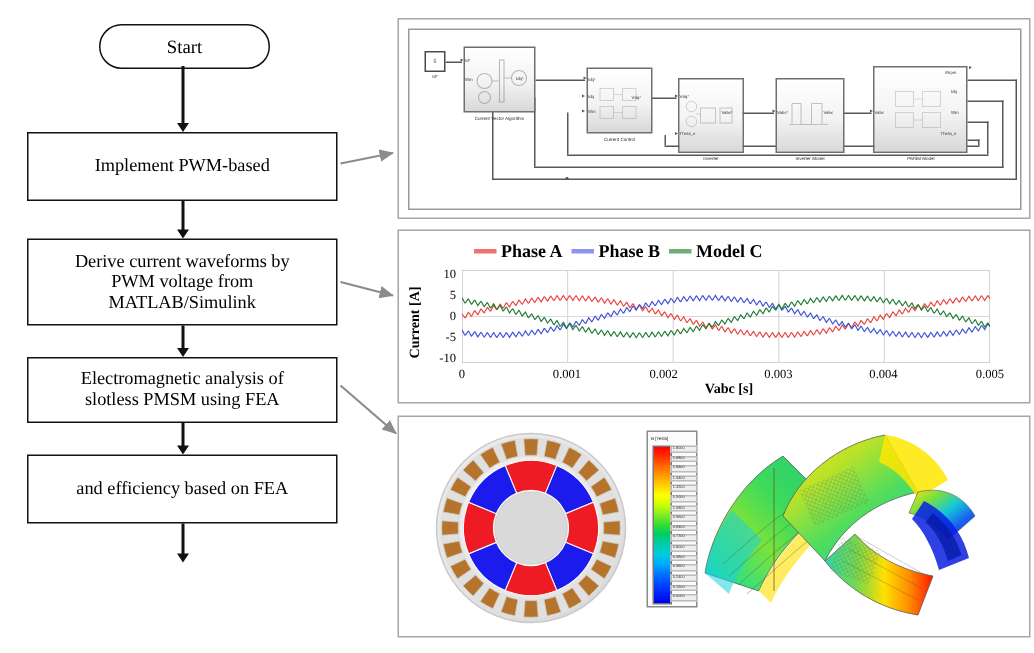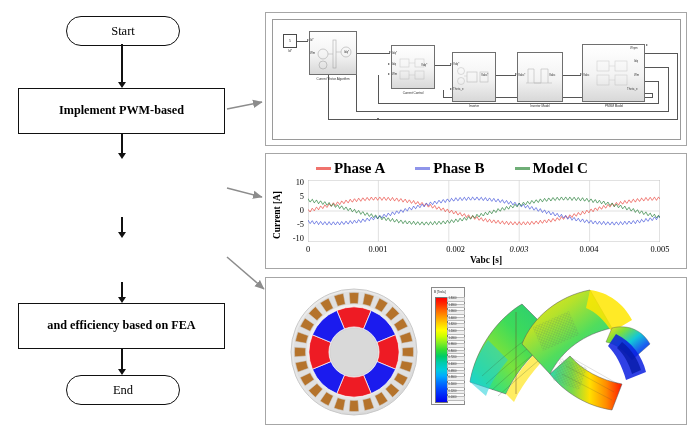--- a/index.html
+++ b/index.html
@@ -13,21 +13,21 @@
 
   
   #flowchart{position:absolute;left:0;top:0;width:258px;height:435px;}
 
   .terminator{
     position:absolute;border:1.6px solid #111;border-radius:22px;
     background:#fff;font-size:12.5px;
   }
   .procbox{
     position:absolute;border:1.7px solid #111;background:#fff;
-    font-size:12.2px;padding:0 4px;box-sizing:border-box;font-weight:bold;
+    font-size:12.2px;padding:0 4px;box-sizing:border-box;
   }
   .vline{position:absolute;width:1.9px;background:#111;}
   .vhead{
     position:absolute;width:0;height:0;
     border-left:4.4px solid transparent;border-right:4.4px solid transparent;
     border-top:6.5px solid #111;
   }
 
   
   .conn{position:absolute;overflow:visible;}
@@ -52,22 +52,22 @@
   }
   .sl-wire{position:absolute;background:#565656;}
   .sl-ah{position:absolute;width:0;height:0;
     border-top:1.7px solid transparent;border-bottom:1.7px solid transparent;
     border-left:2.6px solid #565656;}
   .sl-src{position:absolute;border:1.3px solid #4a4a4a;background:#fff;box-sizing:border-box;}
   .sl-dot{position:absolute;width:1.6px;height:1.6px;background:#565656;border-radius:50%;}
 
   
   #chart-panel{}
-  .legend-row{position:absolute;display:flex;gap:30px;align-items:flex-start;
-              font-size:15px;font-family:"Liberation Serif",serif;font-weight:bold;}
+  .legend-row{position:absolute;display:flex;gap:6px;align-items:flex-start;
+              font-size:12px;font-family:"Liberation Serif",serif;font-weight:bold;}
   .leg-item{display:flex;align-items:center;gap:3px;}
   .leg-line{width:15px;height:2.1px;display:inline-block;}
   .axis-label{position:absolute;font-size:9.4px;font-weight:bold;
               font-family:"Liberation Serif",serif;}
   .ytick,.xtick{position:absolute;font-size:8.4px;font-family:"Liberation Serif",serif;}
 
   
   .rotor-wrap{position:absolute;}
 
   
@@ -95,40 +95,50 @@
 
   <div class="procbox flow-text" style="left:18px;top:88px;width:207px;height:46px;">
     <div>
       <div>Implement PWM-based</div>
     </div>
   </div>
 
   <div class="vline" style="left:121px;top:134px;height:20px;"></div>
   <div class="vhead" style="left:117.6px;top:153px;"></div>
 
+  <div class="procbox flow-text" style="left:18px;top:159px;width:207px;height:58px;">
+    <div>
+      <div>Derive current waveforms by</div>
+      <div>PWM voltage from</div>
+      <div>MATLAB/Simulink</div>
+    </div>
+  </div>
 
   <div class="vline" style="left:121px;top:217px;height:16px;"></div>
   <div class="vhead" style="left:117.6px;top:232px;"></div>
 
+  <div class="procbox flow-text" style="left:18px;top:238px;width:207px;height:44px;">
+    <div>
+      <div>Electromagnetic analysis of</div>
+      <div>slotless PMSM using FEA</div>
+    </div>
+  </div>
 
   <div class="vline" style="left:121px;top:282px;height:16px;"></div>
   <div class="vhead" style="left:117.6px;top:297px;"></div>
 
   <div class="procbox flow-text" style="left:18px;top:303px;width:207px;height:46px;">
     <div>
       <div>and efficiency based on FEA</div>
     </div>
   </div>
 
   <div class="vline" style="left:121px;top:349px;height:21px;"></div>
   <div class="vhead" style="left:117.6px;top:369px;"></div>
 
-  <div class="terminator flow-text" style="left:66px;top:375px;width:112px;height:28px;">
-    <span>End</span>
-  </div>
 </div>
 
 <svg class="conn" style="left:0;top:0;width:689px;height:435px;pointer-events:none;">
   <defs>
     <marker id="ghead" markerWidth="7" markerHeight="7" refX="6" refY="3.2" orient="auto">
       <path d="M0,0.4 L6.4,3.2 L0,6.0 z" fill="#8c8c8c"></path>
     </marker>
   </defs>
   <line x1="227" y1="109" x2="262" y2="102" stroke="#8c8c8c" stroke-width="1.5" marker-end="url(#ghead)"></line>
   <line x1="227" y1="188" x2="262" y2="197" stroke="#8c8c8c" stroke-width="1.5" marker-end="url(#ghead)"></line>
@@ -304,22 +314,22 @@
     </g>
     <g id="series-group">
         <path d="M0.00,29.29L0.39,29.82L0.78,30.34L1.17,30.86L1.56,31.39L1.96,31.91L2.35,31.68L2.74,30.94L3.13,30.20L3.52,29.46L3.91,28.72L4.30,28.23L4.69,28.76L5.08,29.28L5.48,29.80L5.87,30.33L6.26,30.85L6.65,30.37L7.04,29.63L7.43,28.89L7.82,28.15L8.21,27.41L8.60,27.18L9.00,27.71L9.39,28.23L9.78,28.76L10.17,29.28L10.56,29.81L10.95,29.07L11.34,28.34L11.73,27.60L12.12,26.87L12.52,26.13L12.91,26.15L13.30,26.68L13.69,27.21L14.08,27.74L14.47,28.27L14.86,28.54L15.25,27.81L15.64,27.07L16.04,26.34L16.43,25.61L16.82,24.88L17.21,25.16L17.60,25.69L17.99,26.22L18.38,26.75L18.77,27.28L19.16,27.31L19.56,26.58L19.95,25.85L20.34,25.12L20.73,24.39L21.12,23.67L21.51,24.20L21.90,24.74L22.29,25.27L22.68,25.81L23.08,26.35L23.47,26.13L23.86,25.40L24.25,24.68L24.64,23.95L25.03,23.23L25.42,22.76L25.81,23.30L26.20,23.84L26.60,24.38L26.99,24.92L27.38,25.47L27.77,25.00L28.16,24.28L28.55,23.56L28.94,22.84L29.33,22.13L29.72,21.91L30.12,22.46L30.51,23.01L30.90,23.55L31.29,24.10L31.68,24.65L32.07,23.94L32.46,23.23L32.85,22.51L33.24,21.80L33.64,21.09L34.03,21.14L34.42,21.69L34.81,22.25L35.20,22.80L35.59,23.36L35.98,23.66L36.37,22.95L36.76,22.25L37.16,21.54L37.55,20.84L37.94,20.13L38.33,20.44L38.72,21.00L39.11,21.56L39.50,22.13L39.89,22.69L40.28,22.75L40.68,22.05L41.07,21.35L41.46,20.65L41.85,19.96L42.24,19.26L42.63,19.83L43.02,20.40L43.41,20.97L43.80,21.54L44.20,22.11L44.59,21.93L44.98,21.24L45.37,20.55L45.76,19.86L46.15,19.17L46.54,18.74L46.93,19.31L47.32,19.89L47.72,20.47L48.11,21.05L48.50,21.63L48.89,21.20L49.28,20.52L49.67,19.84L50.06,19.16L50.45,18.48L50.84,18.31L51.24,18.90L51.63,19.48L52.02,20.07L52.41,20.66L52.80,21.25L53.19,20.58L53.58,19.90L53.97,19.23L54.36,18.56L54.76,17.90L55.15,17.99L55.54,18.58L55.93,19.18L56.32,19.78L56.71,20.37L57.10,20.72L57.49,20.06L57.88,19.40L58.28,18.74L58.67,18.08L59.06,17.42L59.45,17.77L59.84,18.37L60.23,18.98L60.62,19.59L61.01,20.20L61.40,20.30L61.80,19.65L62.19,19.00L62.58,18.35L62.97,17.70L63.36,17.05L63.75,17.66L64.14,18.28L64.53,18.90L64.92,19.51L65.32,20.13L65.71,19.99L66.10,19.35L66.49,18.71L66.88,18.07L67.27,17.43L67.66,17.04L68.05,17.67L68.44,18.30L68.84,18.92L69.23,19.55L69.62,20.18L70.01,19.80L70.40,19.17L70.79,18.54L71.18,17.91L71.57,17.28L71.96,17.16L72.36,17.79L72.75,18.43L73.14,19.07L73.53,19.70L73.92,20.34L74.31,19.72L74.70,19.10L75.09,18.48L75.48,17.86L75.88,17.24L76.27,17.38L76.66,18.03L77.05,18.67L77.44,19.32L77.83,19.97L78.22,20.37L78.61,19.75L79.00,19.14L79.40,18.53L79.79,17.92L80.18,17.32L80.57,17.72L80.96,18.37L81.35,19.03L81.74,19.69L82.13,20.35L82.52,20.50L82.92,19.90L83.31,19.30L83.70,18.70L84.09,18.10L84.48,17.50L84.87,18.17L85.26,18.83L85.65,19.50L86.04,20.17L86.44,20.84L86.83,20.75L87.22,20.16L87.61,19.57L88.00,18.98L88.39,18.39L88.78,18.05L89.17,18.72L89.56,19.40L89.96,20.08L90.35,20.76L90.74,21.43L91.13,21.10L91.52,20.52L91.91,19.94L92.30,19.36L92.69,18.78L93.08,18.70L93.48,19.39L93.87,20.07L94.26,20.76L94.65,21.44L95.04,22.13L95.43,21.56L95.82,20.98L96.21,20.41L96.60,19.84L97.00,19.27L97.39,19.45L97.78,20.15L98.17,20.84L98.56,21.54L98.95,22.23L99.34,22.68L99.73,22.11L100.12,21.54L100.52,20.98L100.91,20.42L101.30,19.85L101.69,20.30L102.08,21.00L102.47,21.70L102.86,22.41L103.25,23.11L103.64,23.31L104.04,22.75L104.43,22.19L104.82,21.64L105.21,21.08L105.60,20.53L105.99,21.24L106.38,21.94L106.77,22.65L107.16,23.36L107.56,24.08L107.95,24.03L108.34,23.48L108.73,22.93L109.12,22.38L109.51,21.83L109.90,21.53L110.29,22.25L110.68,22.97L111.08,23.68L111.47,24.40L111.86,25.12L112.25,24.82L112.64,24.28L113.03,23.74L113.42,23.19L113.81,22.65L114.20,22.61L114.60,23.34L114.99,24.06L115.38,24.78L115.77,25.50L116.16,26.23L116.55,25.69L116.94,25.15L117.33,24.61L117.72,24.07L118.12,23.54L118.51,23.76L118.90,24.48L119.29,25.21L119.68,25.94L120.07,26.67L120.46,27.14L120.85,26.61L121.24,26.08L121.64,25.54L122.03,25.01L122.42,24.48L122.81,24.96L123.20,25.69L123.59,26.42L123.98,27.15L124.37,27.88L124.76,28.11L125.16,27.58L125.55,27.05L125.94,26.52L126.33,25.99L126.72,25.46L127.11,26.20L127.50,26.93L127.89,27.67L128.28,28.40L128.68,29.14L129.07,29.12L129.46,28.59L129.85,28.06L130.24,27.54L130.63,27.01L131.02,26.74L131.41,27.47L131.80,28.21L132.20,28.95L132.59,29.69L132.98,30.43L133.37,30.15L133.76,29.63L134.15,29.10L134.54,28.58L134.93,28.06L135.32,28.04L135.72,28.78L136.11,29.51L136.50,30.25L136.89,30.99L137.28,31.73L137.67,31.21L138.06,30.69L138.45,30.16L138.84,29.64L139.24,29.11L139.63,29.35L140.02,30.09L140.41,30.83L140.80,31.57L141.19,32.31L141.58,32.80L141.97,32.27L142.36,31.75L142.76,31.23L143.15,30.70L143.54,30.18L143.93,30.67L144.32,31.40L144.71,32.14L145.10,32.88L145.49,33.62L145.88,33.86L146.28,33.33L146.67,32.81L147.06,32.28L147.45,31.76L147.84,31.23L148.23,31.97L148.62,32.71L149.01,33.45L149.40,34.19L149.80,34.92L150.19,34.90L150.58,34.38L150.97,33.85L151.36,33.33L151.75,32.80L152.14,32.53L152.53,33.26L152.92,34.00L153.32,34.73L153.71,35.47L154.10,36.20L154.49,35.93L154.88,35.40L155.27,34.87L155.66,34.34L156.05,33.81L156.44,33.79L156.84,34.52L157.23,35.25L157.62,35.99L158.01,36.72L158.40,37.45L158.79,36.92L159.18,36.39L159.57,35.85L159.96,35.32L160.36,34.79L160.75,35.01L161.14,35.74L161.53,36.47L161.92,37.20L162.31,37.93L162.70,38.40L163.09,37.86L163.48,37.33L163.88,36.79L164.27,36.25L164.66,35.71L165.05,36.19L165.44,36.91L165.83,37.63L166.22,38.36L166.61,39.08L167.00,39.30L167.40,38.75L167.79,38.21L168.18,37.67L168.57,37.13L168.96,36.58L169.35,37.30L169.74,38.02L170.13,38.74L170.52,39.46L170.92,40.17L171.31,40.13L171.70,39.58L172.09,39.03L172.48,38.48L172.87,37.94L173.26,37.64L173.65,38.35L174.04,39.06L174.44,39.77L174.83,40.48L175.22,41.19L175.61,40.89L176.00,40.34L176.39,39.78L176.78,39.23L177.17,38.67L177.56,38.62L177.96,39.32L178.35,40.03L178.74,40.73L179.13,41.43L179.52,42.13L179.91,41.57L180.30,41.01L180.69,40.45L181.08,39.88L181.48,39.32L181.87,39.51L182.26,40.21L182.65,40.90L183.04,41.60L183.43,42.29L183.82,42.74L184.21,42.17L184.60,41.60L185.00,41.02L185.39,40.45L185.78,39.88L186.17,40.32L186.56,41.00L186.95,41.69L187.34,42.38L187.73,43.06L188.12,43.24L188.52,42.67L188.91,42.09L189.30,41.51L189.69,40.93L190.08,40.34L190.47,41.02L190.86,41.70L191.25,42.38L191.64,43.06L192.04,43.74L192.43,43.65L192.82,43.07L193.21,42.48L193.60,41.89L193.99,41.30L194.38,40.96L194.77,41.63L195.16,42.30L195.56,42.97L195.95,43.64L196.34,44.30L196.73,43.96L197.12,43.36L197.51,42.76L197.90,42.16L198.29,41.56L198.68,41.47L199.08,42.13L199.47,42.79L199.86,43.45L200.25,44.11L200.64,44.76L201.03,44.16L201.42,43.55L201.81,42.94L202.20,42.33L202.60,41.72L202.99,41.87L203.38,42.52L203.77,43.17L204.16,43.82L204.55,44.46L204.94,44.86L205.33,44.24L205.72,43.62L206.12,43.00L206.51,42.38L206.90,41.76L207.29,42.15L207.68,42.79L208.07,43.43L208.46,44.07L208.85,44.71L209.24,44.84L209.64,44.21L210.03,43.59L210.42,42.96L210.81,42.33L211.20,41.70L211.59,42.33L211.98,42.96L212.37,43.59L212.76,44.21L213.16,44.84L213.55,44.71L213.94,44.07L214.33,43.43L214.72,42.79L215.11,42.15L215.50,41.76L215.89,42.38L216.28,43.00L216.68,43.62L217.07,44.24L217.46,44.86L217.85,44.46L218.24,43.82L218.63,43.17L219.02,42.52L219.41,41.87L219.80,41.72L220.20,42.33L220.59,42.94L220.98,43.55L221.37,44.16L221.76,44.76L222.15,44.11L222.54,43.45L222.93,42.79L223.32,42.13L223.72,41.47L224.11,41.56L224.50,42.16L224.89,42.76L225.28,43.36L225.67,43.96L226.06,44.30L226.45,43.64L226.84,42.97L227.24,42.30L227.63,41.63L228.02,40.96L228.41,41.30L228.80,41.89L229.19,42.48L229.58,43.07L229.97,43.65L230.36,43.74L230.76,43.06L231.15,42.38L231.54,41.70L231.93,41.02L232.32,40.34L232.71,40.93L233.10,41.51L233.49,42.09L233.88,42.67L234.28,43.24L234.67,43.06L235.06,42.38L235.45,41.69L235.84,41.00L236.23,40.32L236.62,39.88L237.01,40.45L237.40,41.02L237.80,41.60L238.19,42.17L238.58,42.74L238.97,42.29L239.36,41.60L239.75,40.90L240.14,40.21L240.53,39.51L240.92,39.32L241.32,39.88L241.71,40.45L242.10,41.01L242.49,41.57L242.88,42.13L243.27,41.43L243.66,40.73L244.05,40.03L244.44,39.32L244.84,38.62L245.23,38.67L245.62,39.23L246.01,39.78L246.40,40.34L246.79,40.89L247.18,41.19L247.57,40.48L247.96,39.77L248.36,39.06L248.75,38.35L249.14,37.64L249.53,37.94L249.92,38.48L250.31,39.03L250.70,39.58L251.09,40.13L251.48,40.17L251.88,39.46L252.27,38.74L252.66,38.02L253.05,37.30L253.44,36.58L253.83,37.13L254.22,37.67L254.61,38.21L255.00,38.75L255.40,39.30L255.79,39.08L256.18,38.36L256.57,37.63L256.96,36.91L257.35,36.19L257.74,35.71L258.13,36.25L258.52,36.79L258.92,37.33L259.31,37.86L259.70,38.40L260.09,37.93L260.48,37.20L260.87,36.47L261.26,35.74L261.65,35.01L262.04,34.79L262.44,35.32L262.83,35.85L263.22,36.39L263.61,36.92L264.00,37.45L264.39,36.72L264.78,35.99L265.17,35.25L265.56,34.52L265.96,33.79L266.35,33.81L266.74,34.34L267.13,34.87L267.52,35.40L267.91,35.93L268.30,36.20L268.69,35.47L269.08,34.73L269.48,34.00L269.87,33.26L270.26,32.53L270.65,32.80L271.04,33.33L271.43,33.85L271.82,34.38L272.21,34.90L272.60,34.92L273.00,34.19L273.39,33.45L273.78,32.71L274.17,31.97L274.56,31.23L274.95,31.76L275.34,32.28L275.73,32.81L276.12,33.33L276.52,33.86L276.91,33.62L277.30,32.88L277.69,32.14L278.08,31.40L278.47,30.67L278.86,30.18L279.25,30.70L279.64,31.23L280.04,31.75L280.43,32.27L280.82,32.80L281.21,32.31L281.60,31.57L281.99,30.83L282.38,30.09L282.77,29.35L283.16,29.11L283.56,29.64L283.95,30.16L284.34,30.69L284.73,31.21L285.12,31.73L285.51,30.99L285.90,30.25L286.29,29.51L286.68,28.78L287.08,28.04L287.47,28.06L287.86,28.58L288.25,29.10L288.64,29.63L289.03,30.15L289.42,30.43L289.81,29.69L290.20,28.95L290.60,28.21L290.99,27.47L291.38,26.74L291.77,27.01L292.16,27.54L292.55,28.06L292.94,28.59L293.33,29.12L293.72,29.14L294.12,28.40L294.51,27.67L294.90,26.93L295.29,26.20L295.68,25.46L296.07,25.99L296.46,26.52L296.85,27.05L297.24,27.58L297.64,28.11L298.03,27.88L298.42,27.15L298.81,26.42L299.20,25.69L299.59,24.96L299.98,24.48L300.37,25.01L300.76,25.54L301.16,26.08L301.55,26.61L301.94,27.14L302.33,26.67L302.72,25.94L303.11,25.21L303.50,24.48L303.89,23.76L304.28,23.54L304.68,24.07L305.07,24.61L305.46,25.15L305.85,25.69L306.24,26.23L306.63,25.50L307.02,24.78L307.41,24.06L307.80,23.34L308.20,22.61L308.59,22.65L308.98,23.19L309.37,23.74L309.76,24.28L310.15,24.82L310.54,25.12L310.93,24.40L311.32,23.68L311.72,22.97L312.11,22.25L312.50,21.53L312.89,21.83L313.28,22.38L313.67,22.93L314.06,23.48L314.45,24.03L314.84,24.08L315.24,23.36L315.63,22.65L316.02,21.94L316.41,21.24L316.80,20.53L317.19,21.08L317.58,21.64L317.97,22.19L318.36,22.75L318.76,23.31L319.15,23.11L319.54,22.41L319.93,21.70L320.32,21.00L320.71,20.30L321.10,19.85L321.49,20.42L321.88,20.98L322.28,21.54L322.67,22.11L323.06,22.68L323.45,22.23L323.84,21.54L324.23,20.84L324.62,20.15L325.01,19.45L325.40,19.27L325.80,19.84L326.19,20.41L326.58,20.98L326.97,21.56L327.36,22.13L327.75,21.44L328.14,20.76L328.53,20.07L328.92,19.39L329.32,18.70L329.71,18.78L330.10,19.36L330.49,19.94L330.88,20.52L331.27,21.10L331.66,21.43L332.05,20.76L332.44,20.08L332.84,19.40L333.23,18.72L333.62,18.05L334.01,18.39L334.40,18.98L334.79,19.57L335.18,20.16L335.57,20.75L335.96,20.84L336.36,20.17L336.75,19.50L337.14,18.83L337.53,18.17L337.92,17.50L338.31,18.10L338.70,18.70L339.09,19.30L339.48,19.90L339.88,20.50L340.27,20.35L340.66,19.69L341.05,19.03L341.44,18.37L341.83,17.72L342.22,17.32L342.61,17.92L343.00,18.53L343.40,19.14L343.79,19.75L344.18,20.37L344.57,19.97L344.96,19.32L345.35,18.67L345.74,18.03L346.13,17.38L346.52,17.24L346.92,17.86L347.31,18.48L347.70,19.10L348.09,19.72L348.48,20.34L348.87,19.70L349.26,19.07L349.65,18.43L350.04,17.79L350.44,17.16L350.83,17.28L351.22,17.91L351.61,18.54L352.00,19.17" fill="none" stroke="#e8413a" stroke-width="0.75"></path>
         <path d="M0.00,40.03L0.39,40.72L0.78,41.40L1.17,42.09L1.56,42.77L1.96,43.45L2.35,43.37L2.74,42.79L3.13,42.21L3.52,41.62L3.91,41.04L4.30,40.70L4.69,41.38L5.08,42.06L5.48,42.73L5.87,43.40L6.26,44.08L6.65,43.74L7.04,43.14L7.43,42.55L7.82,41.96L8.21,41.36L8.60,41.27L9.00,41.94L9.39,42.60L9.78,43.27L10.17,43.93L10.56,44.59L10.95,43.99L11.34,43.39L11.73,42.79L12.12,42.18L12.52,41.58L12.91,41.73L13.30,42.39L13.69,43.04L14.08,43.70L14.47,44.35L14.86,44.75L15.25,44.14L15.64,43.53L16.04,42.91L16.43,42.30L16.82,41.69L17.21,42.08L17.60,42.73L17.99,43.37L18.38,44.01L18.77,44.66L19.16,44.80L19.56,44.17L19.95,43.55L20.34,42.93L20.73,42.30L21.12,41.68L21.51,42.31L21.90,42.95L22.29,43.59L22.68,44.22L23.08,44.85L23.47,44.73L23.86,44.09L24.25,43.46L24.64,42.83L25.03,42.19L25.42,41.81L25.81,42.44L26.20,43.06L26.60,43.69L26.99,44.31L27.38,44.93L27.77,44.54L28.16,43.90L28.55,43.26L28.94,42.61L29.33,41.97L29.72,41.83L30.12,42.44L30.51,43.06L30.90,43.67L31.29,44.29L31.68,44.90L32.07,44.25L32.46,43.59L32.85,42.94L33.24,42.29L33.64,41.63L34.03,41.73L34.42,42.34L34.81,42.94L35.20,43.55L35.59,44.15L35.98,44.50L36.37,43.84L36.76,43.17L37.16,42.51L37.55,41.85L37.94,41.18L38.33,41.52L38.72,42.12L39.11,42.72L39.50,43.31L39.89,43.90L40.28,43.99L40.68,43.32L41.07,42.65L41.46,41.97L41.85,41.30L42.24,40.62L42.63,41.21L43.02,41.80L43.41,42.38L43.80,42.97L44.20,43.55L44.59,43.37L44.98,42.69L45.37,42.01L45.76,41.33L46.15,40.65L46.54,40.21L46.93,40.79L47.32,41.37L47.72,41.94L48.11,42.52L48.50,43.09L48.89,42.66L49.28,41.97L49.67,41.28L50.06,40.59L50.45,39.89L50.84,39.71L51.24,40.27L51.63,40.84L52.02,41.41L52.41,41.98L52.80,42.54L53.19,41.84L53.58,41.15L53.97,40.45L54.36,39.75L54.76,39.05L55.15,39.10L55.54,39.66L55.93,40.22L56.32,40.78L56.71,41.34L57.10,41.65L57.49,40.94L57.88,40.24L58.28,39.53L58.67,38.82L59.06,38.11L59.45,38.41L59.84,38.97L60.23,39.52L60.62,40.07L61.01,40.62L61.40,40.67L61.80,39.96L62.19,39.24L62.58,38.53L62.97,37.81L63.36,37.10L63.75,37.65L64.14,38.19L64.53,38.74L64.92,39.28L65.32,39.83L65.71,39.61L66.10,38.90L66.49,38.18L66.88,37.46L67.27,36.73L67.66,36.27L68.05,36.81L68.44,37.35L68.84,37.89L69.23,38.43L69.62,38.97L70.01,38.49L70.40,37.77L70.79,37.04L71.18,36.32L71.57,35.59L71.96,35.37L72.36,35.90L72.75,36.44L73.14,36.97L73.53,37.51L73.92,38.04L74.31,37.31L74.70,36.58L75.09,35.85L75.48,35.12L75.88,34.39L76.27,34.42L76.66,34.95L77.05,35.48L77.44,36.01L77.83,36.54L78.22,36.82L78.61,36.09L79.00,35.35L79.40,34.62L79.79,33.88L80.18,33.15L80.57,33.43L80.96,33.95L81.35,34.48L81.74,35.01L82.13,35.54L82.52,35.56L82.92,34.82L83.31,34.08L83.70,33.35L84.09,32.61L84.48,31.87L84.87,32.40L85.26,32.92L85.65,33.45L86.04,33.97L86.44,34.50L86.83,34.27L87.22,33.53L87.61,32.79L88.00,32.05L88.39,31.31L88.78,30.83L89.17,31.35L89.56,31.87L89.96,32.40L90.35,32.92L90.74,33.44L91.13,32.96L91.52,32.22L91.91,31.48L92.30,30.74L92.69,30.00L93.08,29.76L93.48,30.29L93.87,30.81L94.26,31.33L94.65,31.86L95.04,32.38L95.43,31.64L95.82,30.90L96.21,30.16L96.60,29.42L97.00,28.68L97.39,28.70L97.78,29.22L98.17,29.75L98.56,30.27L98.95,30.80L99.34,31.07L99.73,30.33L100.12,29.59L100.52,28.85L100.91,28.11L101.30,27.37L101.69,27.65L102.08,28.17L102.47,28.70L102.86,29.22L103.25,29.75L103.64,29.77L104.04,29.03L104.43,28.29L104.82,27.56L105.21,26.82L105.60,26.09L105.99,26.61L106.38,27.14L106.77,27.67L107.16,28.20L107.56,28.72L107.95,28.49L108.34,27.76L108.73,27.03L109.12,26.29L109.51,25.56L109.90,25.08L110.29,25.61L110.68,26.14L111.08,26.67L111.47,27.20L111.86,27.73L112.25,27.26L112.64,26.52L113.03,25.79L113.42,25.06L113.81,24.34L114.20,24.11L114.60,24.65L114.99,25.18L115.38,25.72L115.77,26.25L116.16,26.79L116.55,26.06L116.94,25.34L117.33,24.61L117.72,23.89L118.12,23.16L118.51,23.19L118.90,23.73L119.29,24.27L119.68,24.81L120.07,25.36L120.46,25.64L120.85,24.92L121.24,24.20L121.64,23.48L122.03,22.76L122.42,22.05L122.81,22.34L123.20,22.88L123.59,23.43L123.98,23.98L124.37,24.52L124.76,24.57L125.16,23.85L125.55,23.14L125.94,22.42L126.33,21.71L126.72,21.00L127.11,21.55L127.50,22.10L127.89,22.65L128.28,23.21L128.68,23.76L129.07,23.56L129.46,22.85L129.85,22.14L130.24,21.44L130.63,20.73L131.02,20.28L131.41,20.84L131.80,21.40L132.20,21.96L132.59,22.52L132.98,23.08L133.37,22.63L133.76,21.93L134.15,21.23L134.54,20.53L134.93,19.84L135.32,19.64L135.72,20.21L136.11,20.78L136.50,21.35L136.89,21.92L137.28,22.49L137.67,21.79L138.06,21.10L138.45,20.41L138.84,19.72L139.24,19.03L139.63,19.10L140.02,19.68L140.41,20.25L140.80,20.83L141.19,21.41L141.58,21.73L141.97,21.05L142.36,20.37L142.76,19.69L143.15,19.00L143.54,18.32L143.93,18.66L144.32,19.24L144.71,19.82L145.10,20.41L145.49,21.00L145.88,21.08L146.28,20.41L146.67,19.73L147.06,19.06L147.45,18.39L147.84,17.72L148.23,18.31L148.62,18.91L149.01,19.50L149.40,20.10L149.80,20.69L150.19,20.53L150.58,19.87L150.97,19.20L151.36,18.54L151.75,17.88L152.14,17.47L152.53,18.08L152.92,18.68L153.32,19.28L153.71,19.89L154.10,20.50L154.49,20.09L154.88,19.44L155.27,18.79L155.66,18.13L156.05,17.48L156.44,17.34L156.84,17.95L157.23,18.56L157.62,19.18L158.01,19.79L158.40,20.41L158.79,19.77L159.18,19.12L159.57,18.48L159.96,17.84L160.36,17.19L160.75,17.31L161.14,17.94L161.53,18.56L161.92,19.19L162.31,19.81L162.70,20.19L163.09,19.55L163.48,18.92L163.88,18.28L164.27,17.65L164.66,17.02L165.05,17.40L165.44,18.04L165.83,18.67L166.22,19.31L166.61,19.94L167.00,20.08L167.40,19.45L167.79,18.83L168.18,18.21L168.57,17.58L168.96,16.96L169.35,17.61L169.74,18.25L170.13,18.90L170.52,19.54L170.92,20.19L171.31,20.08L171.70,19.46L172.09,18.85L172.48,18.24L172.87,17.63L173.26,17.27L173.65,17.92L174.04,18.58L174.44,19.23L174.83,19.89L175.22,20.55L175.61,20.19L176.00,19.59L176.39,18.99L176.78,18.39L177.17,17.78L177.56,17.69L177.96,18.35L178.35,19.02L178.74,19.68L179.13,20.35L179.52,21.02L179.91,20.42L180.30,19.83L180.69,19.23L181.08,18.64L181.48,18.05L181.87,18.22L182.26,18.89L182.65,19.57L183.04,20.24L183.43,20.92L183.82,21.34L184.21,20.76L184.60,20.17L185.00,19.59L185.39,19.00L185.78,18.42L186.17,18.85L186.56,19.53L186.95,20.22L187.34,20.90L187.73,21.59L188.12,21.77L188.52,21.19L188.91,20.62L189.30,20.04L189.69,19.47L190.08,18.90L190.47,19.59L190.86,20.28L191.25,20.97L191.64,21.66L192.04,22.36L192.43,22.29L192.82,21.73L193.21,21.16L193.60,20.59L193.99,20.03L194.38,19.72L194.77,20.42L195.16,21.12L195.56,21.82L195.95,22.52L196.34,23.22L196.73,22.91L197.12,22.35L197.51,21.79L197.90,21.24L198.29,20.68L198.68,20.63L199.08,21.33L199.47,22.04L199.86,22.75L200.25,23.46L200.64,24.17L201.03,23.62L201.42,23.06L201.81,22.51L202.20,21.96L202.60,21.41L202.99,21.62L203.38,22.33L203.77,23.05L204.16,23.76L204.55,24.48L204.94,24.94L205.33,24.40L205.72,23.85L206.12,23.31L206.51,22.76L206.90,22.22L207.29,22.69L207.68,23.41L208.07,24.13L208.46,24.85L208.85,25.57L209.24,25.79L209.64,25.25L210.03,24.71L210.42,24.17L210.81,23.63L211.20,23.09L211.59,23.82L211.98,24.55L212.37,25.27L212.76,26.00L213.16,26.73L213.55,26.70L213.94,26.16L214.33,25.63L214.72,25.09L215.11,24.56L215.50,24.28L215.89,25.01L216.28,25.74L216.68,26.47L217.07,27.20L217.46,27.93L217.85,27.66L218.24,27.12L218.63,26.59L219.02,26.06L219.41,25.53L219.80,25.51L220.20,26.24L220.59,26.98L220.98,27.71L221.37,28.45L221.76,29.18L222.15,28.66L222.54,28.13L222.93,27.60L223.32,27.07L223.72,26.55L224.11,26.78L224.50,27.52L224.89,28.25L225.28,28.99L225.67,29.73L226.06,30.21L226.45,29.69L226.84,29.16L227.24,28.64L227.63,28.11L228.02,27.59L228.41,28.07L228.80,28.81L229.19,29.55L229.58,30.29L229.97,31.03L230.36,31.26L230.76,30.74L231.15,30.22L231.54,29.69L231.93,29.17L232.32,28.65L232.71,29.39L233.10,30.13L233.49,30.86L233.88,31.60L234.28,32.34L234.67,32.33L235.06,31.80L235.45,31.28L235.84,30.76L236.23,30.23L236.62,29.96L237.01,30.70L237.40,31.44L237.80,32.18L238.19,32.92L238.58,33.66L238.97,33.39L239.36,32.86L239.75,32.34L240.14,31.82L240.53,31.29L240.92,31.27L241.32,32.01L241.71,32.75L242.10,33.49L242.49,34.23L242.88,34.96L243.27,34.44L243.66,33.91L244.05,33.39L244.44,32.86L244.84,32.34L245.23,32.57L245.62,33.31L246.01,34.04L246.40,34.78L246.79,35.51L247.18,36.00L247.57,35.47L247.96,34.94L248.36,34.41L248.75,33.88L249.14,33.36L249.53,33.84L249.92,34.57L250.31,35.30L250.70,36.04L251.09,36.77L251.48,37.00L251.88,36.47L252.27,35.93L252.66,35.40L253.05,34.87L253.44,34.34L253.83,35.07L254.22,35.80L254.61,36.53L255.00,37.26L255.40,37.99L255.79,37.96L256.18,37.42L256.57,36.88L256.96,36.35L257.35,35.81L257.74,35.53L258.13,36.25L258.52,36.98L258.92,37.70L259.31,38.43L259.70,39.15L260.09,38.86L260.48,38.32L260.87,37.78L261.26,37.24L261.65,36.70L262.04,36.66L262.44,37.38L262.83,38.10L263.22,38.82L263.61,39.54L264.00,40.25L264.39,39.71L264.78,39.16L265.17,38.61L265.56,38.07L265.96,37.52L266.35,37.73L266.74,38.44L267.13,39.15L267.52,39.87L267.91,40.58L268.30,41.04L268.69,40.48L269.08,39.93L269.48,39.38L269.87,38.82L270.26,38.27L270.65,38.72L271.04,39.43L271.43,40.13L271.82,40.84L272.21,41.54L272.60,41.74L273.00,41.18L273.39,40.62L273.78,40.06L274.17,39.49L274.56,38.93L274.95,39.63L275.34,40.33L275.73,41.03L276.12,41.72L276.52,42.42L276.91,42.36L277.30,41.79L277.69,41.22L278.08,40.65L278.47,40.08L278.86,39.76L279.25,40.45L279.64,41.14L280.04,41.83L280.43,42.52L280.82,43.21L281.21,42.88L281.60,42.31L281.99,41.73L282.38,41.15L282.77,40.57L283.16,40.50L283.56,41.18L283.95,41.86L284.34,42.54L284.73,43.22L285.12,43.90L285.51,43.31L285.90,42.73L286.29,42.14L286.68,41.55L287.08,40.96L287.47,41.13L287.86,41.80L288.25,42.47L288.64,43.14L289.03,43.81L289.42,44.23L289.81,43.64L290.20,43.04L290.60,42.44L290.99,41.85L291.38,41.25L291.77,41.66L292.16,42.32L292.55,42.98L292.94,43.64L293.33,44.30L293.72,44.46L294.12,43.85L294.51,43.25L294.90,42.64L295.29,42.03L295.68,41.42L296.07,42.08L296.46,42.73L296.85,43.38L297.24,44.03L297.64,44.68L298.03,44.57L298.42,43.96L298.81,43.34L299.20,42.73L299.59,42.11L299.98,41.74L300.37,42.38L300.76,43.03L301.16,43.67L301.55,44.31L301.94,44.95L302.33,44.58L302.72,43.95L303.11,43.33L303.50,42.70L303.89,42.07L304.28,41.95L304.68,42.58L305.07,43.21L305.46,43.84L305.85,44.47L306.24,45.10L306.63,44.47L307.02,43.83L307.41,43.19L307.80,42.56L308.20,41.92L308.59,42.04L308.98,42.66L309.37,43.28L309.76,43.90L310.15,44.52L310.54,44.89L310.93,44.24L311.32,43.60L311.72,42.95L312.11,42.30L312.50,41.65L312.89,42.01L313.28,42.62L313.67,43.24L314.06,43.85L314.45,44.46L314.84,44.56L315.24,43.90L315.63,43.25L316.02,42.59L316.41,41.93L316.80,41.27L317.19,41.88L317.58,42.48L317.97,43.08L318.36,43.68L318.76,44.28L319.15,44.12L319.54,43.45L319.93,42.79L320.32,42.12L320.71,41.45L321.10,41.04L321.49,41.63L321.88,42.22L322.28,42.81L322.67,43.40L323.06,43.99L323.45,43.57L323.84,42.90L324.23,42.22L324.62,41.54L325.01,40.87L325.40,40.69L325.80,41.28L326.19,41.86L326.58,42.44L326.97,43.02L327.36,43.60L327.75,42.92L328.14,42.23L328.53,41.55L328.92,40.86L329.32,40.18L329.71,40.25L330.10,40.82L330.49,41.39L330.88,41.97L331.27,42.54L331.66,42.86L332.05,42.17L332.44,41.47L332.84,40.78L333.23,40.08L333.62,39.39L334.01,39.70L334.40,40.27L334.79,40.83L335.18,41.40L335.57,41.96L335.96,42.02L336.36,41.32L336.75,40.62L337.14,39.92L337.53,39.21L337.92,38.51L338.31,39.07L338.70,39.63L339.09,40.18L339.48,40.74L339.88,41.30L340.27,41.09L340.66,40.39L341.05,39.68L341.44,38.97L341.83,38.26L342.22,37.80L342.61,38.35L343.00,38.90L343.40,39.45L343.79,40.00L344.18,40.55L344.57,40.09L344.96,39.37L345.35,38.66L345.74,37.94L346.13,37.22L346.52,37.01L346.92,37.55L347.31,38.10L347.70,38.64L348.09,39.19L348.48,39.73L348.87,39.01L349.26,38.29L349.65,37.56L350.04,36.84L350.44,36.12L350.83,36.15L351.22,36.69L351.61,37.23L352.00,37.77" fill="none" stroke="#3d4fd8" stroke-width="0.75"></path>
         <path d="M0.00,18.56L0.39,19.24L0.78,19.93L1.17,20.62L1.56,21.31L1.96,21.99L2.35,21.93L2.74,21.35L3.13,20.78L3.52,20.21L3.91,19.64L4.30,19.33L4.69,20.02L5.08,20.72L5.48,21.41L5.87,22.11L6.26,22.81L6.65,22.50L7.04,21.93L7.43,21.37L7.82,20.81L8.21,20.24L8.60,20.19L9.00,20.89L9.39,21.60L9.78,22.30L10.17,23.00L10.56,23.71L10.95,23.15L11.34,22.60L11.73,22.04L12.12,21.49L12.52,20.93L12.91,21.14L13.30,21.85L13.69,22.56L14.08,23.27L14.47,23.98L14.86,24.44L15.25,23.89L15.64,23.35L16.04,22.80L16.43,22.25L16.82,21.70L17.21,22.17L17.60,22.88L17.99,23.60L18.38,24.32L18.77,25.04L19.16,25.25L19.56,24.71L19.95,24.17L20.34,23.62L20.73,23.08L21.12,22.54L21.51,23.26L21.90,23.99L22.29,24.71L22.68,25.43L23.08,26.16L23.47,26.13L23.86,25.59L24.25,25.05L24.64,24.51L25.03,23.98L25.42,23.70L25.81,24.42L26.20,25.15L26.60,25.88L26.99,26.61L27.38,27.34L27.77,27.06L28.16,26.52L28.55,25.99L28.94,25.46L29.33,24.93L29.72,24.90L30.12,25.63L30.51,26.37L30.90,27.10L31.29,27.83L31.68,28.57L32.07,28.04L32.46,27.51L32.85,26.98L33.24,26.45L33.64,25.92L34.03,26.15L34.42,26.89L34.81,27.62L35.20,28.36L35.59,29.10L35.98,29.58L36.37,29.05L36.76,28.53L37.16,28.00L37.55,27.47L37.94,26.95L38.33,27.43L38.72,28.17L39.11,28.91L39.50,29.65L39.89,30.39L40.28,30.62L40.68,30.10L41.07,29.57L41.46,29.05L41.85,28.52L42.24,28.00L42.63,28.74L43.02,29.48L43.41,30.22L43.80,30.96L44.20,31.70L44.59,31.68L44.98,31.15L45.37,30.63L45.76,30.11L46.15,29.58L46.54,29.31L46.93,30.05L47.32,30.79L47.72,31.53L48.11,32.27L48.50,33.01L48.89,32.74L49.28,32.22L49.67,31.69L50.06,31.17L50.45,30.65L50.84,30.63L51.24,31.37L51.63,32.11L52.02,32.85L52.41,33.58L52.80,34.32L53.19,33.80L53.58,33.27L53.97,32.75L54.36,32.23L54.76,31.70L55.15,31.93L55.54,32.67L55.93,33.41L56.32,34.15L56.71,34.88L57.10,35.37L57.49,34.84L57.88,34.32L58.28,33.79L58.67,33.26L59.06,32.74L59.45,33.22L59.84,33.95L60.23,34.69L60.62,35.42L61.01,36.16L61.40,36.39L61.80,35.86L62.19,35.33L62.58,34.80L62.97,34.27L63.36,33.74L63.75,34.47L64.14,35.20L64.53,35.93L64.92,36.67L65.32,37.40L65.71,37.37L66.10,36.84L66.49,36.30L66.88,35.77L67.27,35.24L67.66,34.95L68.05,35.68L68.44,36.41L68.84,37.14L69.23,37.86L69.62,38.59L70.01,38.31L70.40,37.77L70.79,37.23L71.18,36.69L71.57,36.15L71.96,36.12L72.36,36.84L72.75,37.56L73.14,38.29L73.53,39.01L73.92,39.73L74.31,39.19L74.70,38.64L75.09,38.10L75.48,37.55L75.88,37.01L76.27,37.22L76.66,37.94L77.05,38.66L77.44,39.37L77.83,40.09L78.22,40.55L78.61,40.00L79.00,39.45L79.40,38.90L79.79,38.35L80.18,37.80L80.57,38.26L80.96,38.97L81.35,39.68L81.74,40.39L82.13,41.09L82.52,41.30L82.92,40.74L83.31,40.18L83.70,39.63L84.09,39.07L84.48,38.51L84.87,39.21L85.26,39.92L85.65,40.62L86.04,41.32L86.44,42.02L86.83,41.96L87.22,41.40L87.61,40.83L88.00,40.27L88.39,39.70L88.78,39.39L89.17,40.08L89.56,40.78L89.96,41.47L90.35,42.17L90.74,42.86L91.13,42.54L91.52,41.97L91.91,41.39L92.30,40.82L92.69,40.25L93.08,40.18L93.48,40.86L93.87,41.55L94.26,42.23L94.65,42.92L95.04,43.60L95.43,43.02L95.82,42.44L96.21,41.86L96.60,41.28L97.00,40.69L97.39,40.87L97.78,41.54L98.17,42.22L98.56,42.90L98.95,43.57L99.34,43.99L99.73,43.40L100.12,42.81L100.52,42.22L100.91,41.63L101.30,41.04L101.69,41.45L102.08,42.12L102.47,42.79L102.86,43.45L103.25,44.12L103.64,44.28L104.04,43.68L104.43,43.08L104.82,42.48L105.21,41.88L105.60,41.27L105.99,41.93L106.38,42.59L106.77,43.25L107.16,43.90L107.56,44.56L107.95,44.46L108.34,43.85L108.73,43.24L109.12,42.62L109.51,42.01L109.90,41.65L110.29,42.30L110.68,42.95L111.08,43.60L111.47,44.24L111.86,44.89L112.25,44.52L112.64,43.90L113.03,43.28L113.42,42.66L113.81,42.04L114.20,41.92L114.60,42.56L114.99,43.19L115.38,43.83L115.77,44.47L116.16,45.10L116.55,44.47L116.94,43.84L117.33,43.21L117.72,42.58L118.12,41.95L118.51,42.07L118.90,42.70L119.29,43.33L119.68,43.95L120.07,44.58L120.46,44.95L120.85,44.31L121.24,43.67L121.64,43.03L122.03,42.38L122.42,41.74L122.81,42.11L123.20,42.73L123.59,43.34L123.98,43.96L124.37,44.57L124.76,44.68L125.16,44.03L125.55,43.38L125.94,42.73L126.33,42.08L126.72,41.42L127.11,42.03L127.50,42.64L127.89,43.25L128.28,43.85L128.68,44.46L129.07,44.30L129.46,43.64L129.85,42.98L130.24,42.32L130.63,41.66L131.02,41.25L131.41,41.85L131.80,42.44L132.20,43.04L132.59,43.64L132.98,44.23L133.37,43.81L133.76,43.14L134.15,42.47L134.54,41.80L134.93,41.13L135.32,40.96L135.72,41.55L136.11,42.14L136.50,42.73L136.89,43.31L137.28,43.90L137.67,43.22L138.06,42.54L138.45,41.86L138.84,41.18L139.24,40.50L139.63,40.57L140.02,41.15L140.41,41.73L140.80,42.31L141.19,42.88L141.58,43.21L141.97,42.52L142.36,41.83L142.76,41.14L143.15,40.45L143.54,39.76L143.93,40.08L144.32,40.65L144.71,41.22L145.10,41.79L145.49,42.36L145.88,42.42L146.28,41.72L146.67,41.03L147.06,40.33L147.45,39.63L147.84,38.93L148.23,39.49L148.62,40.06L149.01,40.62L149.40,41.18L149.80,41.74L150.19,41.54L150.58,40.84L150.97,40.13L151.36,39.43L151.75,38.72L152.14,38.27L152.53,38.82L152.92,39.38L153.32,39.93L153.71,40.48L154.10,41.04L154.49,40.58L154.88,39.87L155.27,39.15L155.66,38.44L156.05,37.73L156.44,37.52L156.84,38.07L157.23,38.61L157.62,39.16L158.01,39.71L158.40,40.25L158.79,39.54L159.18,38.82L159.57,38.10L159.96,37.38L160.36,36.66L160.75,36.70L161.14,37.24L161.53,37.78L161.92,38.32L162.31,38.86L162.70,39.15L163.09,38.43L163.48,37.70L163.88,36.98L164.27,36.25L164.66,35.53L165.05,35.81L165.44,36.35L165.83,36.88L166.22,37.42L166.61,37.96L167.00,37.99L167.40,37.26L167.79,36.53L168.18,35.80L168.57,35.07L168.96,34.34L169.35,34.87L169.74,35.40L170.13,35.93L170.52,36.47L170.92,37.00L171.31,36.77L171.70,36.04L172.09,35.30L172.48,34.57L172.87,33.84L173.26,33.36L173.65,33.88L174.04,34.41L174.44,34.94L174.83,35.47L175.22,36.00L175.61,35.51L176.00,34.78L176.39,34.04L176.78,33.31L177.17,32.57L177.56,32.34L177.96,32.86L178.35,33.39L178.74,33.91L179.13,34.44L179.52,34.96L179.91,34.23L180.30,33.49L180.69,32.75L181.08,32.01L181.48,31.27L181.87,31.29L182.26,31.82L182.65,32.34L183.04,32.86L183.43,33.39L183.82,33.66L184.21,32.92L184.60,32.18L185.00,31.44L185.39,30.70L185.78,29.96L186.17,30.23L186.56,30.76L186.95,31.28L187.34,31.80L187.73,32.33L188.12,32.34L188.52,31.60L188.91,30.86L189.30,30.13L189.69,29.39L190.08,28.65L190.47,29.17L190.86,29.69L191.25,30.22L191.64,30.74L192.04,31.26L192.43,31.03L192.82,30.29L193.21,29.55L193.60,28.81L193.99,28.07L194.38,27.59L194.77,28.11L195.16,28.64L195.56,29.16L195.95,29.69L196.34,30.21L196.73,29.73L197.12,28.99L197.51,28.25L197.90,27.52L198.29,26.78L198.68,26.55L199.08,27.07L199.47,27.60L199.86,28.13L200.25,28.66L200.64,29.18L201.03,28.45L201.42,27.71L201.81,26.98L202.20,26.24L202.60,25.51L202.99,25.53L203.38,26.06L203.77,26.59L204.16,27.12L204.55,27.66L204.94,27.93L205.33,27.20L205.72,26.47L206.12,25.74L206.51,25.01L206.90,24.28L207.29,24.56L207.68,25.09L208.07,25.63L208.46,26.16L208.85,26.70L209.24,26.73L209.64,26.00L210.03,25.27L210.42,24.55L210.81,23.82L211.20,23.10L211.59,23.63L211.98,24.17L212.37,24.71L212.76,25.25L213.16,25.79L213.55,25.57L213.94,24.85L214.33,24.13L214.72,23.41L215.11,22.69L215.50,22.22L215.89,22.76L216.28,23.31L216.68,23.85L217.07,24.40L217.46,24.94L217.85,24.48L218.24,23.76L218.63,23.05L219.02,22.33L219.41,21.62L219.80,21.41L220.20,21.96L220.59,22.51L220.98,23.06L221.37,23.62L221.76,24.17L222.15,23.46L222.54,22.75L222.93,22.04L223.32,21.33L223.72,20.63L224.11,20.68L224.50,21.24L224.89,21.79L225.28,22.35L225.67,22.91L226.06,23.22L226.45,22.52L226.84,21.82L227.24,21.12L227.63,20.42L228.02,19.72L228.41,20.03L228.80,20.59L229.19,21.16L229.58,21.73L229.97,22.29L230.36,22.36L230.76,21.66L231.15,20.97L231.54,20.28L231.93,19.59L232.32,18.90L232.71,19.47L233.10,20.04L233.49,20.62L233.88,21.19L234.28,21.77L234.67,21.59L235.06,20.90L235.45,20.22L235.84,19.53L236.23,18.85L236.62,18.42L237.01,19.00L237.40,19.59L237.80,20.17L238.19,20.76L238.58,21.34L238.97,20.92L239.36,20.24L239.75,19.57L240.14,18.89L240.53,18.22L240.92,18.05L241.32,18.64L241.71,19.23L242.10,19.83L242.49,20.42L242.88,21.02L243.27,20.35L243.66,19.68L244.05,19.02L244.44,18.35L244.84,17.69L245.23,17.78L245.62,18.39L246.01,18.99L246.40,19.59L246.79,20.19L247.18,20.55L247.57,19.89L247.96,19.23L248.36,18.58L248.75,17.92L249.14,17.27L249.53,17.63L249.92,18.24L250.31,18.85L250.70,19.46L251.09,20.08L251.48,20.19L251.88,19.54L252.27,18.90L252.66,18.25L253.05,17.61L253.44,16.96L253.83,17.58L254.22,18.21L254.61,18.83L255.00,19.45L255.40,20.08L255.79,19.94L256.18,19.31L256.57,18.67L256.96,18.04L257.35,17.40L257.74,17.02L258.13,17.65L258.52,18.28L258.92,18.92L259.31,19.55L259.70,20.19L260.09,19.81L260.48,19.19L260.87,18.56L261.26,17.94L261.65,17.31L262.04,17.19L262.44,17.84L262.83,18.48L263.22,19.12L263.61,19.77L264.00,20.41L264.39,19.79L264.78,19.18L265.17,18.56L265.56,17.95L265.96,17.34L266.35,17.48L266.74,18.13L267.13,18.79L267.52,19.44L267.91,20.09L268.30,20.50L268.69,19.89L269.08,19.28L269.48,18.68L269.87,18.08L270.26,17.47L270.65,17.88L271.04,18.54L271.43,19.20L271.82,19.87L272.21,20.53L272.60,20.69L273.00,20.10L273.39,19.50L273.78,18.91L274.17,18.31L274.56,17.72L274.95,18.39L275.34,19.06L275.73,19.73L276.12,20.41L276.52,21.08L276.91,21.00L277.30,20.41L277.69,19.82L278.08,19.24L278.47,18.66L278.86,18.32L279.25,19.00L279.64,19.69L280.04,20.37L280.43,21.05L280.82,21.73L281.21,21.41L281.60,20.83L281.99,20.25L282.38,19.68L282.77,19.10L283.16,19.03L283.56,19.72L283.95,20.41L284.34,21.10L284.73,21.79L285.12,22.49L285.51,21.92L285.90,21.35L286.29,20.78L286.68,20.21L287.08,19.64L287.47,19.84L287.86,20.53L288.25,21.23L288.64,21.93L289.03,22.63L289.42,23.08L289.81,22.52L290.20,21.96L290.60,21.40L290.99,20.84L291.38,20.28L291.77,20.73L292.16,21.44L292.55,22.14L292.94,22.85L293.33,23.56L293.72,23.76L294.12,23.21L294.51,22.65L294.90,22.10L295.29,21.55L295.68,21.00L296.07,21.71L296.46,22.42L296.85,23.14L297.24,23.85L297.64,24.57L298.03,24.52L298.42,23.98L298.81,23.43L299.20,22.88L299.59,22.34L299.98,22.05L300.37,22.76L300.76,23.48L301.16,24.20L301.55,24.92L301.94,25.64L302.33,25.36L302.72,24.81L303.11,24.27L303.50,23.73L303.89,23.19L304.28,23.16L304.68,23.89L305.07,24.61L305.46,25.34L305.85,26.06L306.24,26.79L306.63,26.25L307.02,25.72L307.41,25.18L307.80,24.65L308.20,24.11L308.59,24.34L308.98,25.06L309.37,25.79L309.76,26.52L310.15,27.26L310.54,27.73L310.93,27.20L311.32,26.67L311.72,26.14L312.11,25.61L312.50,25.08L312.89,25.56L313.28,26.29L313.67,27.03L314.06,27.76L314.45,28.49L314.84,28.72L315.24,28.20L315.63,27.67L316.02,27.14L316.41,26.61L316.80,26.09L317.19,26.82L317.58,27.56L317.97,28.29L318.36,29.03L318.76,29.77L319.15,29.75L319.54,29.22L319.93,28.70L320.32,28.17L320.71,27.65L321.10,27.37L321.49,28.11L321.88,28.85L322.28,29.59L322.67,30.33L323.06,31.07L323.45,30.80L323.84,30.27L324.23,29.75L324.62,29.22L325.01,28.70L325.40,28.68L325.80,29.42L326.19,30.16L326.58,30.90L326.97,31.64L327.36,32.38L327.75,31.86L328.14,31.33L328.53,30.81L328.92,30.29L329.32,29.76L329.71,30.00L330.10,30.74L330.49,31.48L330.88,32.22L331.27,32.96L331.66,33.44L332.05,32.92L332.44,32.40L332.84,31.87L333.23,31.35L333.62,30.83L334.01,31.31L334.40,32.05L334.79,32.79L335.18,33.53L335.57,34.27L335.96,34.50L336.36,33.97L336.75,33.45L337.14,32.92L337.53,32.40L337.92,31.87L338.31,32.61L338.70,33.35L339.09,34.08L339.48,34.82L339.88,35.56L340.27,35.54L340.66,35.01L341.05,34.48L341.44,33.95L341.83,33.43L342.22,33.15L342.61,33.88L343.00,34.62L343.40,35.35L343.79,36.09L344.18,36.82L344.57,36.54L344.96,36.01L345.35,35.48L345.74,34.95L346.13,34.42L346.52,34.39L346.92,35.12L347.31,35.85L347.70,36.58L348.09,37.31L348.48,38.04L348.87,37.51L349.26,36.97L349.65,36.44L350.04,35.90L350.44,35.37L350.83,35.59L351.22,36.32L351.61,37.04L352.00,37.77" fill="none" stroke="#1f7a32" stroke-width="0.75"></path>
       </g>
   </svg>
 
   <div class="xtick" style="left:33px;top:91px;width:18px;text-align:center;">0</div>
   <div class="xtick" style="left:96px;top:91px;width:32px;text-align:center;">0.001</div>
-  <div class="xtick" style="left:167px;top:91px;width:32px;text-align:right;">0.002</div>
-  <div class="xtick" style="left:237px;top:91px;width:32px;text-align:center;font-style:italic;">0.003</div>
+  <div class="xtick" style="left:167px;top:91px;width:32px;text-align:left;">0.002</div>
+  <div class="xtick" style="left:237px;top:91px;width:32px;text-align:center;">0.003</div>
   <div class="xtick" style="left:307px;top:91px;width:32px;text-align:center;">0.004</div>
   <div class="xtick" style="left:378px;top:91px;width:32px;text-align:center;">0.005</div>
 
   <div class="axis-label" style="left:150px;top:101px;width:140px;text-align:center;">Vabc [s]</div>
 </div>
 
 <div class="panel" style="left:265px;top:277px;width:422px;height:148px;">
 
   <svg class="rotor-wrap" style="left:22px;top:8px;width:132px;height:132px;">
     <defs>

